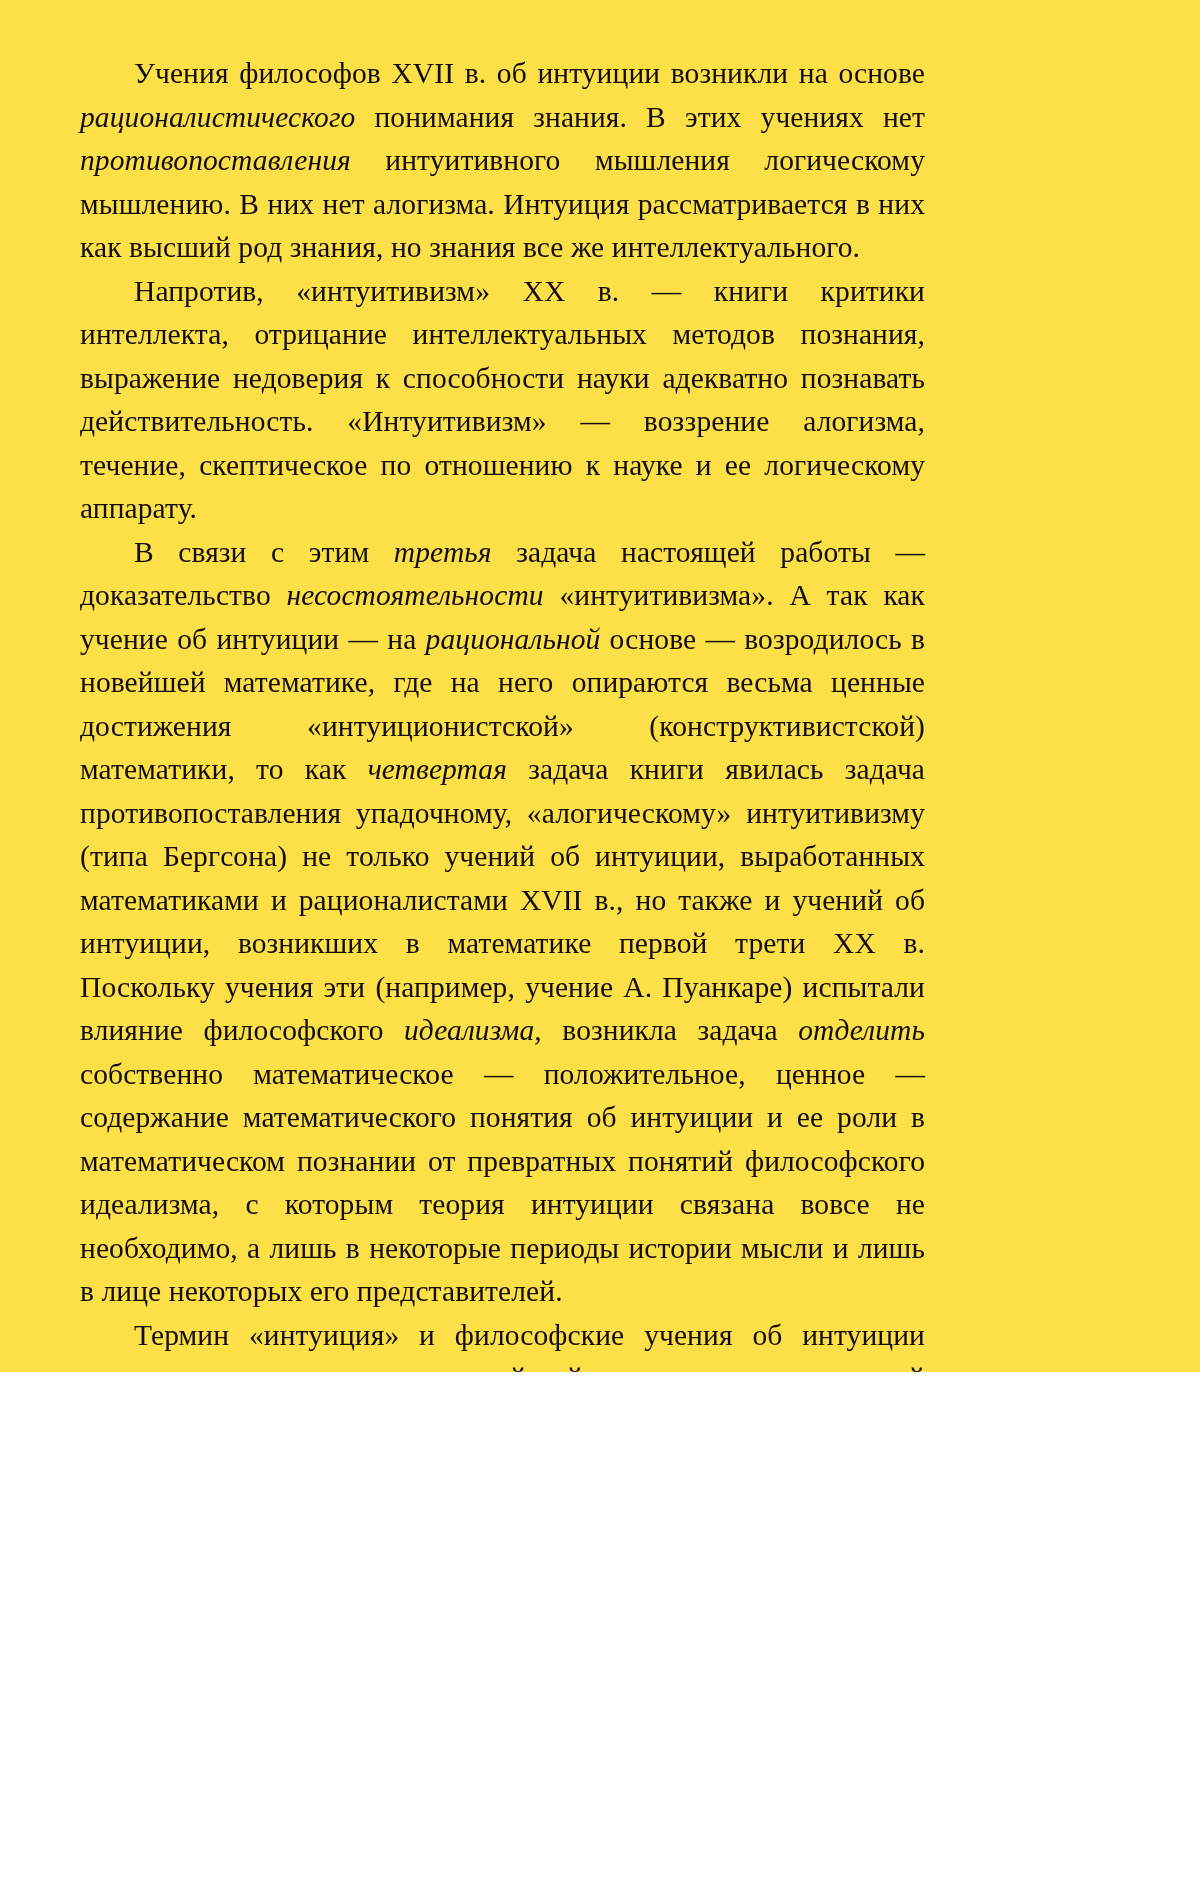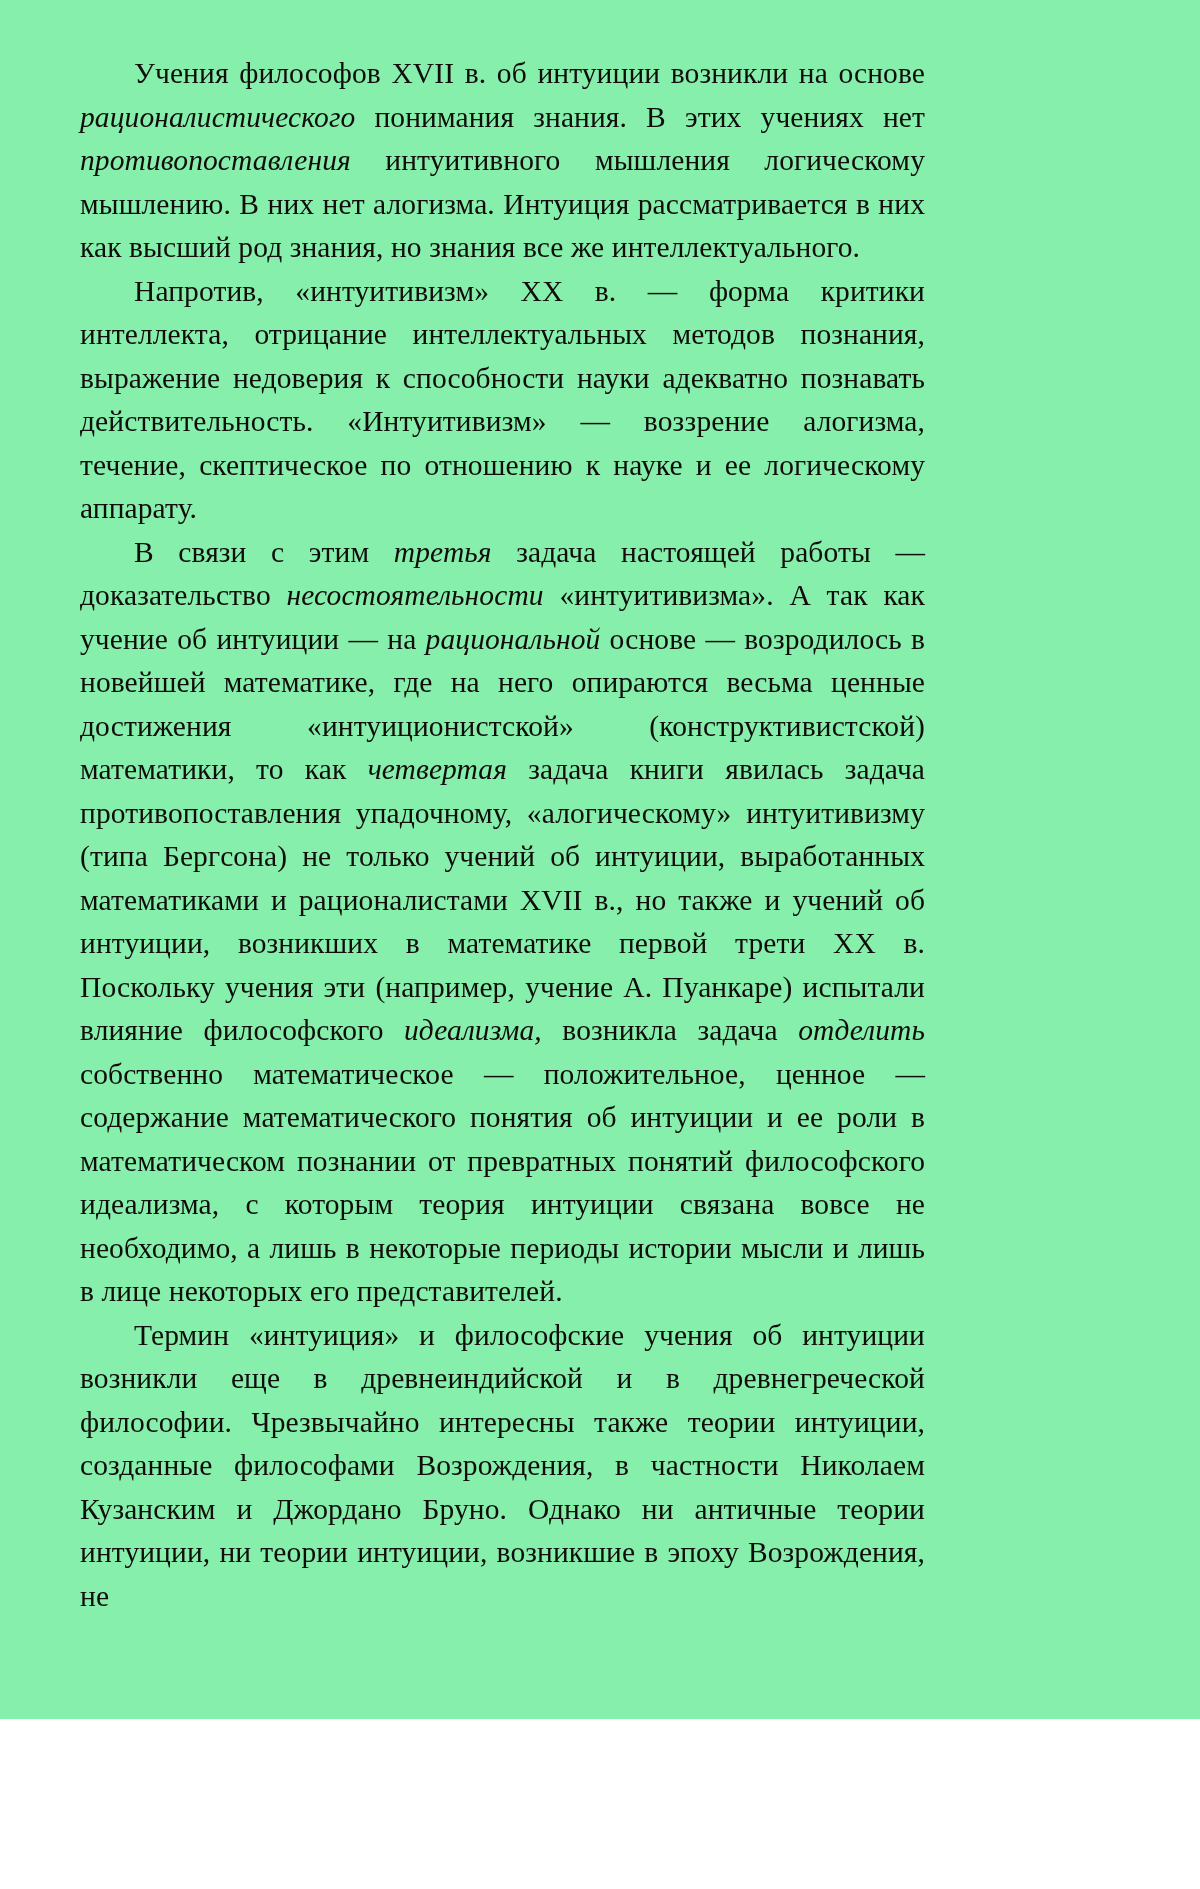--- a/index.html
+++ b/index.html
@@ -11,22 +11,22 @@
     width: 1200px;
     height: 1889px;
     position: relative;
     font-family: "Liberation Serif", serif;
     color: #16120f;
   }
   .page {
     position: absolute;
     top: 0; left: 0;
     width: 1200px;
-    height: 1719px;
-    background: #86efac;
+    height: 1372px;
+    background: #fde047;
     overflow: hidden;
   }
   .textblock {
     position: absolute;
     top: 52px;
     left: 80px;
     width: 845px;
   }
   p.para {
     margin: 0 0 0 0;
@@ -72,21 +72,21 @@
     border-radius: 50%;
   }
 </style>
 </head>
 <body>
 
 <div class="page">
 
   <div class="textblock" id="textblock">
       <p class="para"><span>Учения философов XVII в. об интуиции возникли на основе </span><span class="it">рационалистического</span><span> понимания знания. В этих учениях нет </span><span class="it">противопоставления</span><span> интуитивного мышления логическому мышлению. В них нет алогизма. Интуиция рассматривается в них как высший род знания, но знания все же интеллектуального.</span></p>
-      <p class="para"><span>Напротив, «интуитивизм» XX в. — форма критики интеллекта, отрицание интеллектуальных методов познания, выражение недоверия к способности науки адекватно познавать действительность. «Интуитивизм» — воззрение алогизма, течение, скептическое по отношению к науке и ее логическому аппарату.</span></p>
+      <p class="para"><span>Напротив, «интуитивизм» XX в. — книги критики интеллекта, отрицание интеллектуальных методов познания, выражение недоверия к способности науки адекватно познавать действительность. «Интуитивизм» — воззрение алогизма, течение, скептическое по отношению к науке и ее логическому аппарату.</span></p>
       <p class="para"><span>В связи с этим </span><span class="it">третья</span><span> задача настоящей работы — доказательство </span><span class="it">несостоятельности</span><span> «интуитивизма». А так как учение об интуиции — на </span><span class="it">рациональной</span><span> основе — возродилось в новейшей математике, где на него опираются весьма ценные достижения «интуиционистской» (конструктивистской) математики, то как </span><span class="it">четвертая</span><span> задача книги явилась задача противопоставления упадочному, «алогическому» интуитивизму (типа Бергсона) не только учений об интуиции, выработанных математиками и рационалистами XVII в., но также и учений об интуиции, возникших в математике первой трети XX в. Поскольку учения эти (например, учение А. Пуанкаре) испытали влияние философского </span><span class="it">идеализма,</span><span> возникла задача </span><span class="it">отделить</span><span> собственно математическое — положительное, ценное — содержание математического понятия об интуиции и ее роли в математическом познании от превратных понятий философского идеализма, с которым теория интуиции связана вовсе не необходимо, а лишь в некоторые периоды истории мысли и лишь в лице некоторых его представителей.</span></p>
       <p class="para"><span>Термин «интуиция» и философские учения об интуиции возникли еще в древнеиндийской и в древнегреческой философии. Чрезвычайно интересны также теории интуиции, созданные философами Возрождения, в частности Николаем Кузанским и Джордано Бруно. Однако ни античные теории интуиции, ни теории интуиции, возникшие в эпоху Возрождения, не</span></p>
     </div>
 
   <div class="speck" style="top:1736px; left:516px;"></div>
 
   <div class="pagenum">8</div>
 
   <div class="watermark">Библиотека “Руниверс”</div>
 

